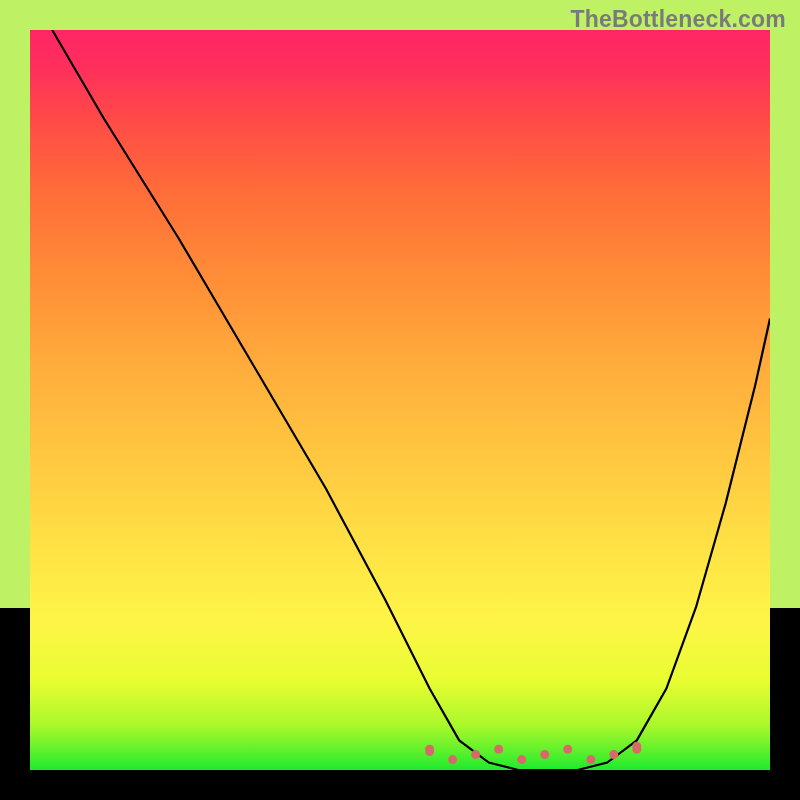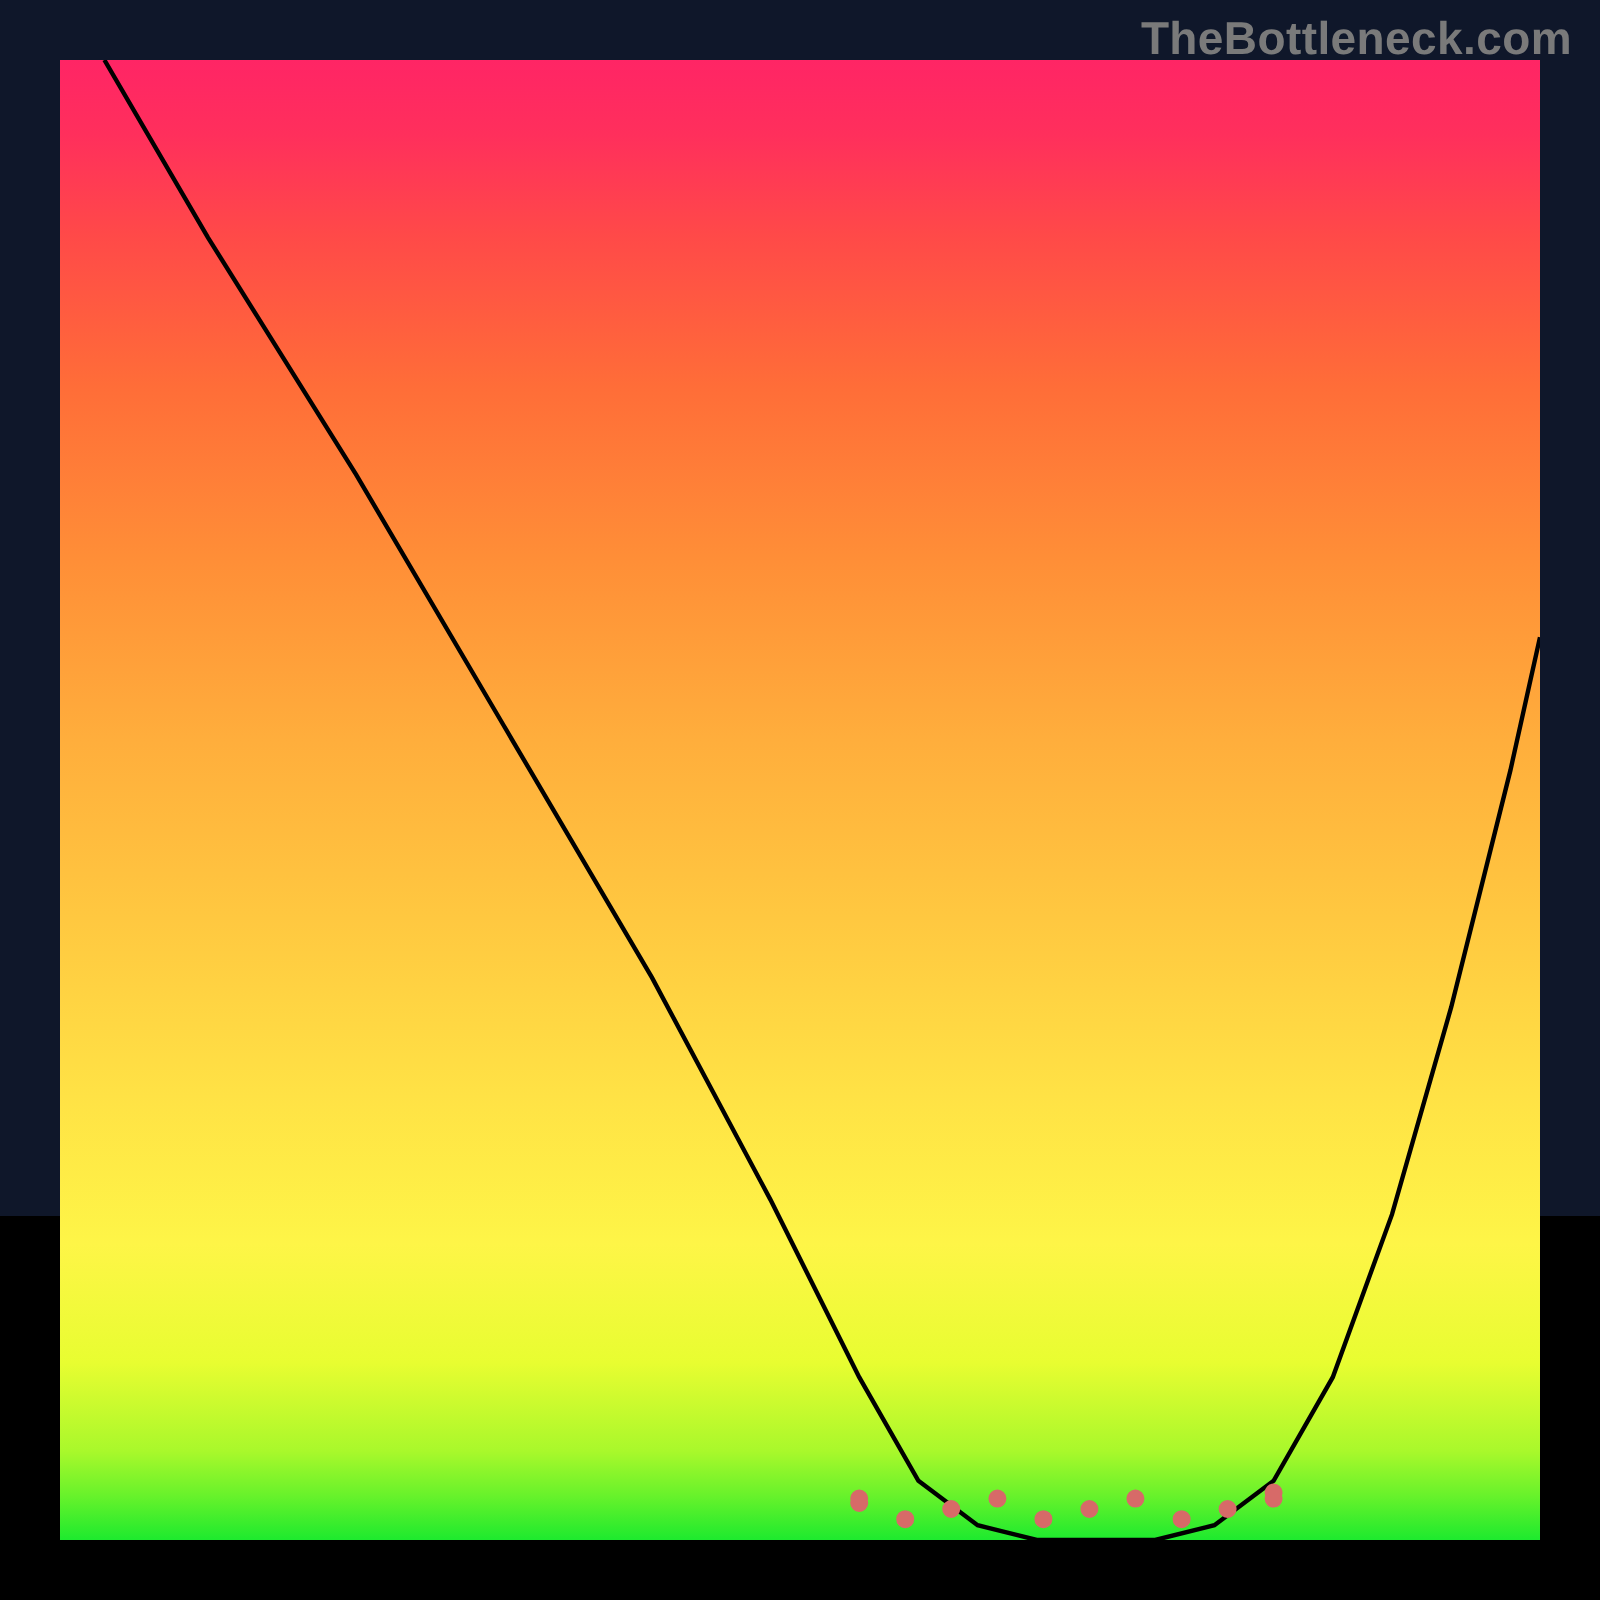--- a/index.html
+++ b/index.html
@@ -8,21 +8,21 @@
     width: 800px;
     height: 800px;
     overflow: hidden;
     background: #000;
     font-family: Arial, Helvetica, sans-serif;
   }
   .frame {
     position: relative;
     width: 800px;
     height: 608px;
-    background: #0f172a;
+    background: #bef264;
   }
   .plot-area {
     position: absolute;
     left: 30px;
     top: 30px;
     width: 740px;
     height: 740px;
     background: linear-gradient(to top,
       #1dea2e 0%,
       #68f22b 3%,

